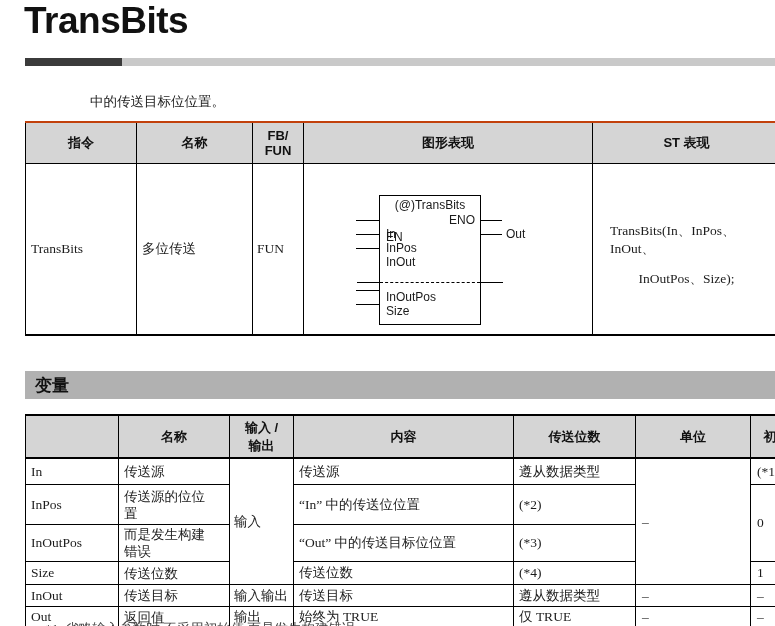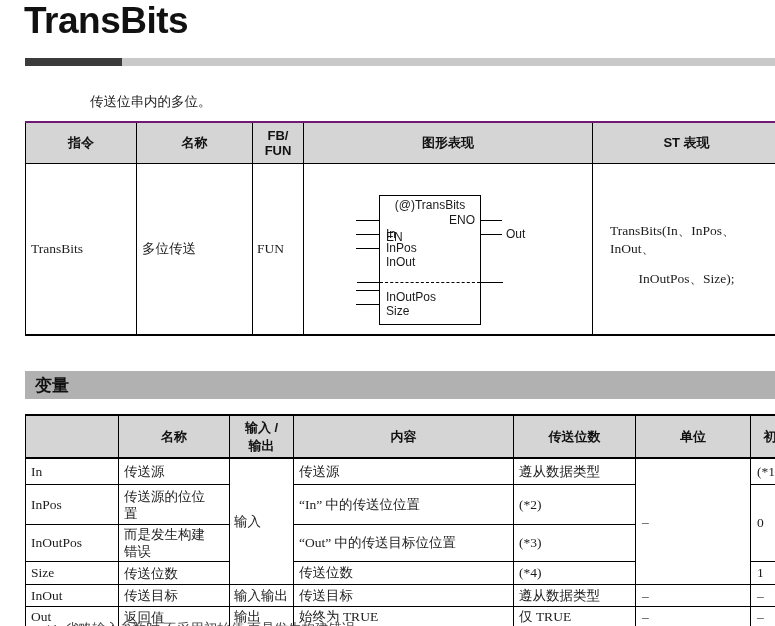--- a/index.html
+++ b/index.html
@@ -22,21 +22,21 @@
   th, td { border:1px solid #000; overflow:hidden; }
   th {
     background:#d5d5d5; font-family:"Liberation Sans", sans-serif;
     font-weight:bold; font-size:13px; text-align:center; vertical-align:middle;
     white-space:pre-line; padding:1px 2px; color:#111;
   }
   td { font-size:13.5px; vertical-align:middle; padding:1px 5px; }
 
   
   .t1 { position:absolute; left:25px; top:121px; width:755px; }
-  .t1 thead th { border-top:2px solid #701a75; height:38px; }
+  .t1 thead th { border-top:2px solid #c2410c; height:38px; }
   .t1 tbody td { border-bottom:2px solid #000; height:168px; }
   .t1 td.c-fbfun { padding-left:4px; }
   .t1 td.c-graphic { padding:0; vertical-align:top; }
   .st-cell { text-align:left; }
   .st-line1 { margin:12px; }
   .st-line2 { margin:0; text-align:center; }
 
   
   .fbwrap { position:relative; width:287px; height:168px; font-family:"Liberation Sans", sans-serif; font-size:12px; color:#1a1a1a; }
   .fbbox { position:absolute; left:75px; top:31px; width:100px; height:128px; border:1px solid #000; background:#fff; }
@@ -85,21 +85,21 @@
 <body>
 
 <div class="page">
 
   <h1 class="page-title">TransBits</h1>
 
   <div class="title-rule">
     <div class="title-rule-dark"></div>
   </div>
 
-  <p class="intro">传送位串内的多位。</p>
+  <p class="intro">中的传送目标位位置。</p>
 
   <table class="t1">
     <colgroup>
       <col style="width:111px">
         <col style="width:116px">
         <col style="width:51px">
       <col style="width:289px">
         <col style="width:188px">
     </colgroup>
     <thead>

